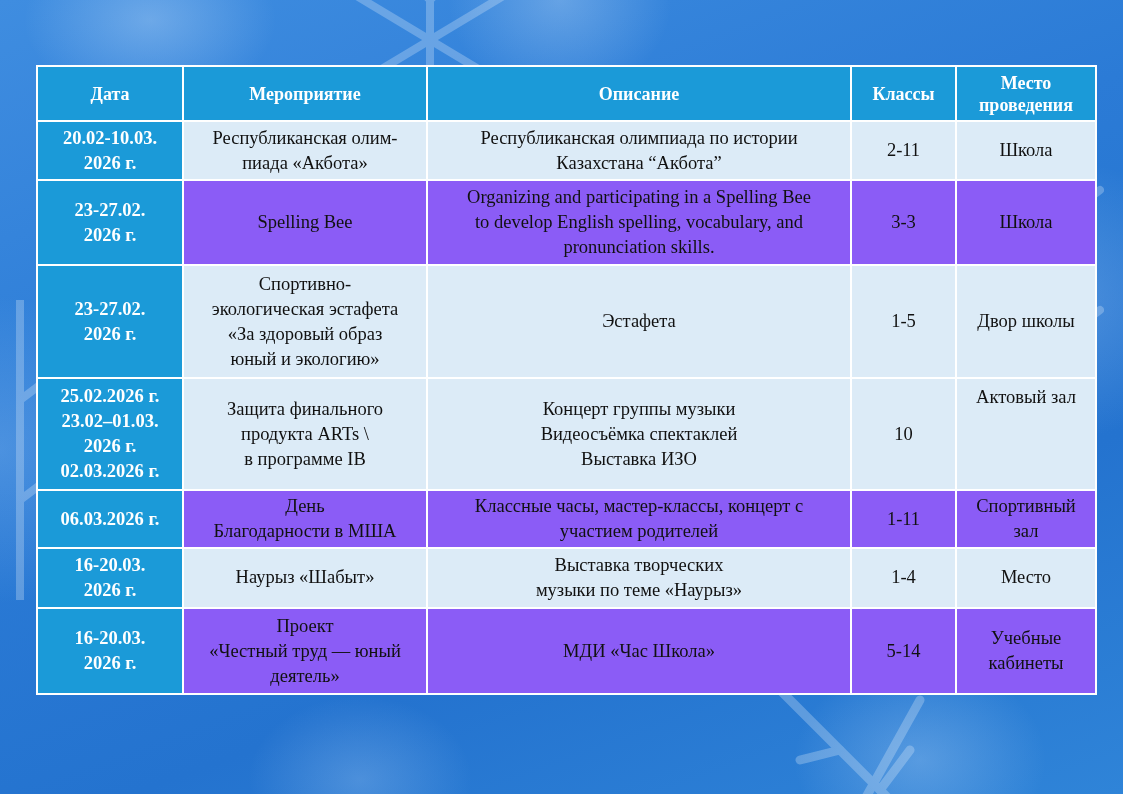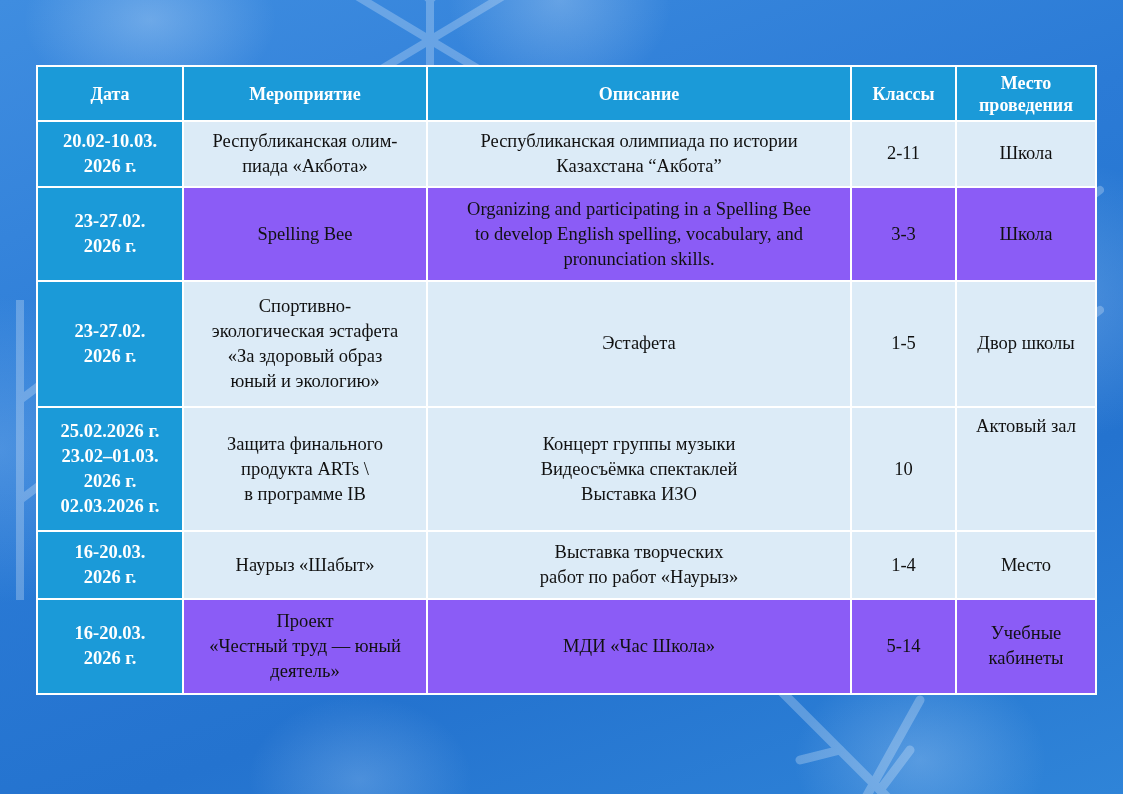--- a/index.html
+++ b/index.html
@@ -138,26 +138,36 @@
 02.03.2026 г.</td>
         <td>Защита финального
 продукта ARTs \
 в программе IB</td>
         <td>Концерт группы музыки
 Видеосъёмка спектаклей
 Выставка ИЗО</td>
         <td>10</td>
         <td class="top" style="padding-top:6px">Актовый зал</td>
       </tr>
+      <tr class="dark" style="height:52px">
+        <td class="date">06.03.2026 г.</td>
+        <td>День
+Благодарности в МША</td>
+        <td>Классные часы, мастер-классы, концерт с
+участием родителей</td>
+        <td>1-11</td>
+        <td>Спортивный
+зал</td>
+      </tr>
       <tr class="light" style="height:55px">
         <td class="date">16-20.03.
 2026 г.</td>
         <td>Наурыз «Шабыт»</td>
         <td>Выставка творческих
-работ по работ «Наурыз»</td>
+музыки по теме «Наурыз»</td>
         <td>1-4</td>
         <td>Место</td>
       </tr>
       <tr class="dark" style="height:78px">
         <td class="date">16-20.03.
 2026 г.</td>
         <td>Проект
 «Честный труд — юный
 деятель»</td>
         <td>МДИ «Час Школа»</td>

